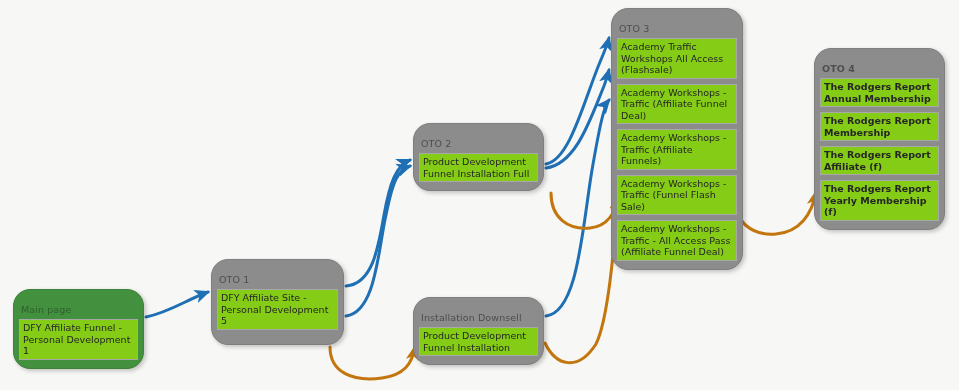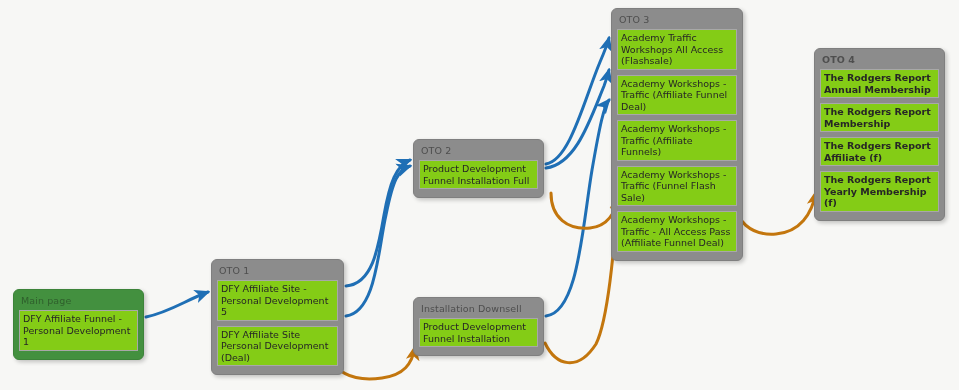--- a/index.html
+++ b/index.html
@@ -25,22 +25,22 @@
     left: 0;
     top: 0;
     width: 959px;
     height: 390px;
     pointer-events: none;
   }
   .node {
     position: absolute;
     box-sizing: border-box;
     background: #8c8c8c;
-    border-radius: 6px;
-    padding: 4px 5px 8px 5px;
+    border-radius: 17px;
+    padding: 13px 5px 8px 5px;
     box-shadow: 2px 2px 4px rgba(0,0,0,0.22);
     border: 1px solid #7f7f7f;
   }
   .node.green {
     background: #43903f;
     border: 1px solid #3c8339;
   }
   .node-title {
     font-size: 9.5px;
     line-height: 12px;
@@ -100,24 +100,23 @@
       <div class="node green" style="left: 13px; top: 289px; width: 131px; min-height: 52px;">
         <div class="node-title">Main page</div>
         <div class="node-items">
           <div class="item">DFY Affiliate Funnel - Personal Development 1</div>
         </div>
       </div>
       <div class="node" style="left: 211px; top: 259px; width: 133px; min-height: 86px;">
         <div class="node-title">OTO 1</div>
         <div class="node-items">
           <div class="item">DFY Affiliate Site - Personal Development 5</div>
-          <div class="item">DFY Affiliate Site Personal Development (Deal)</div>
         </div>
       </div>
-      <div class="node" style="left: 413px; top: 139px; width: 131px; min-height: 52px;">
+      <div class="node" style="left: 413px; top: 123px; width: 131px; min-height: 52px;">
         <div class="node-title">OTO 2</div>
         <div class="node-items">
           <div class="item">Product Development Funnel Installation Full</div>
         </div>
       </div>
       <div class="node" style="left: 413px; top: 289px; width: 131px; min-height: 52px; margin-top: 8px;">
         <div class="node-title">Installation Downsell</div>
         <div class="node-items">
           <div class="item">Product Development Funnel Installation</div>
         </div>

